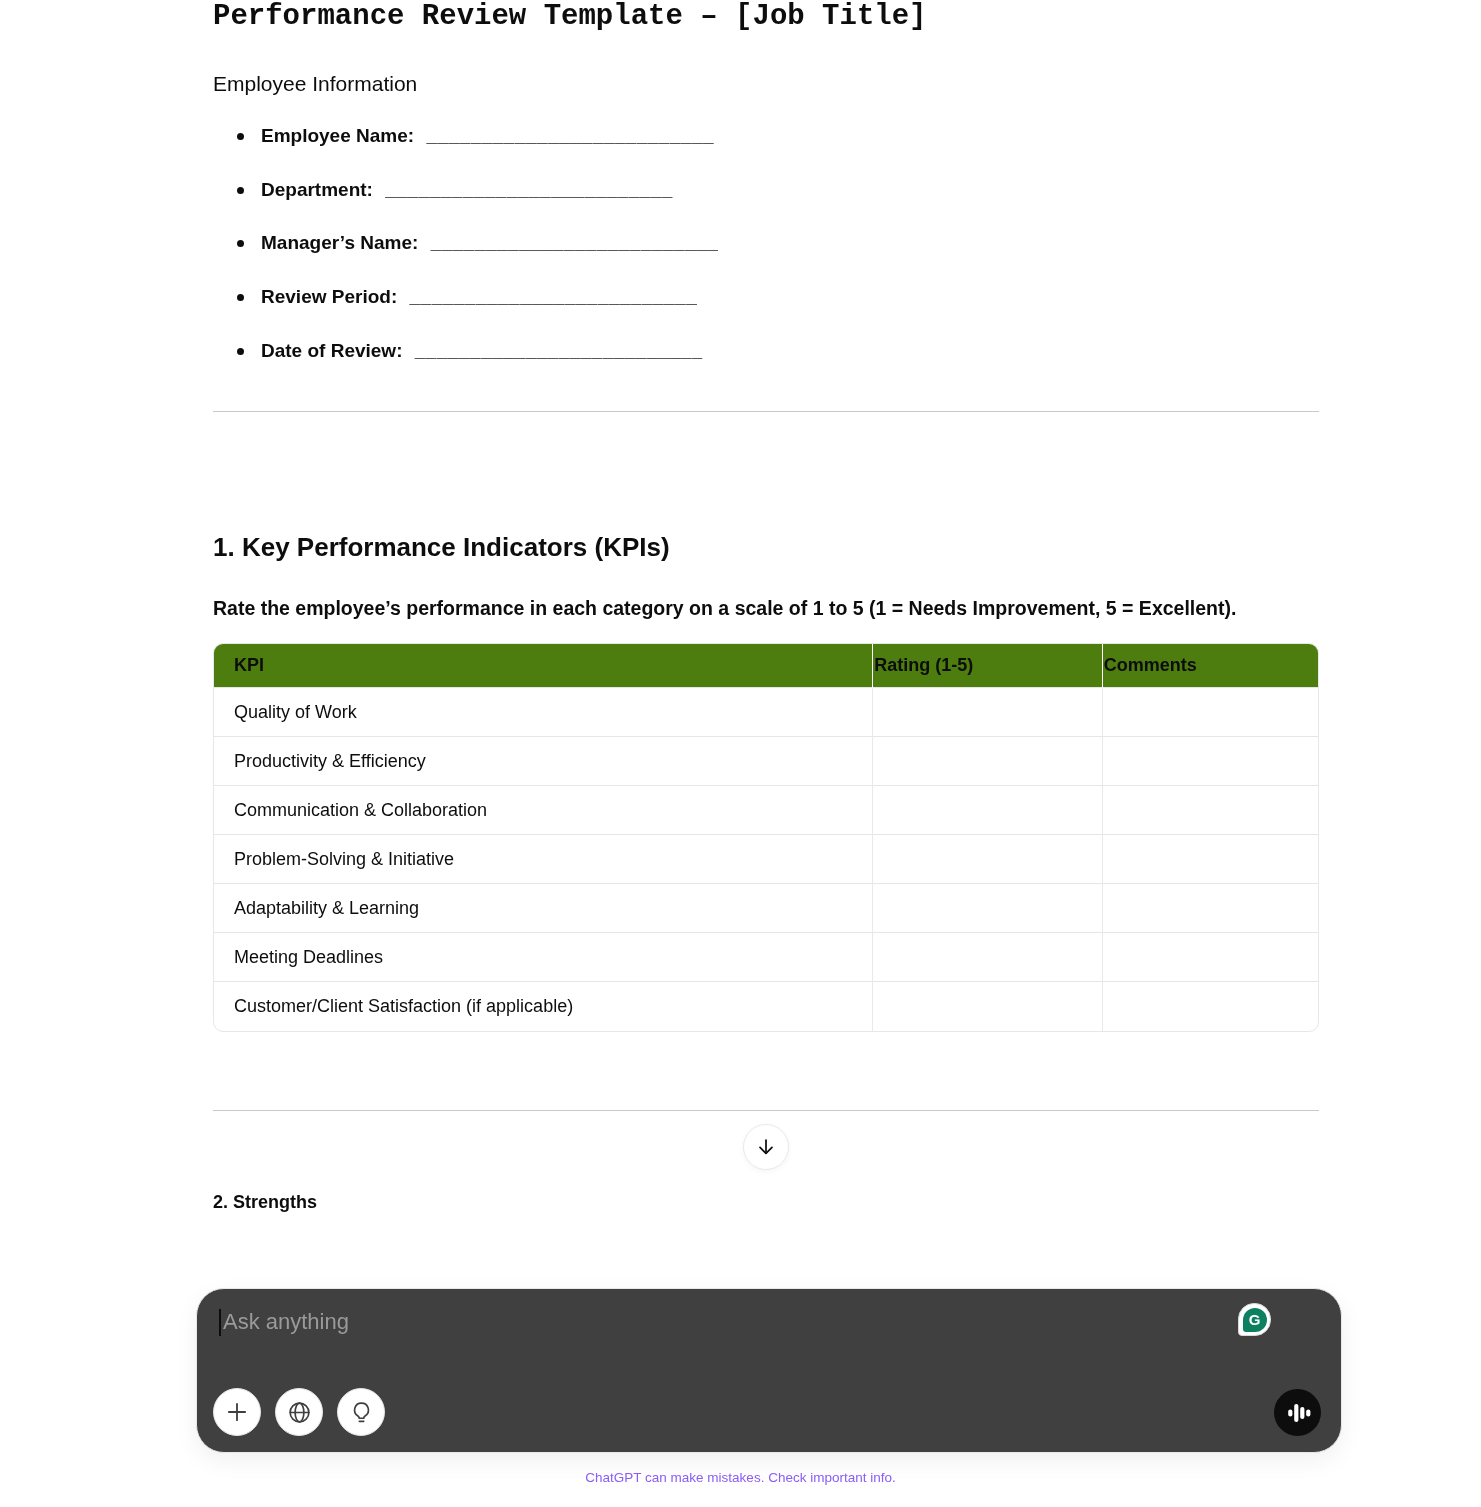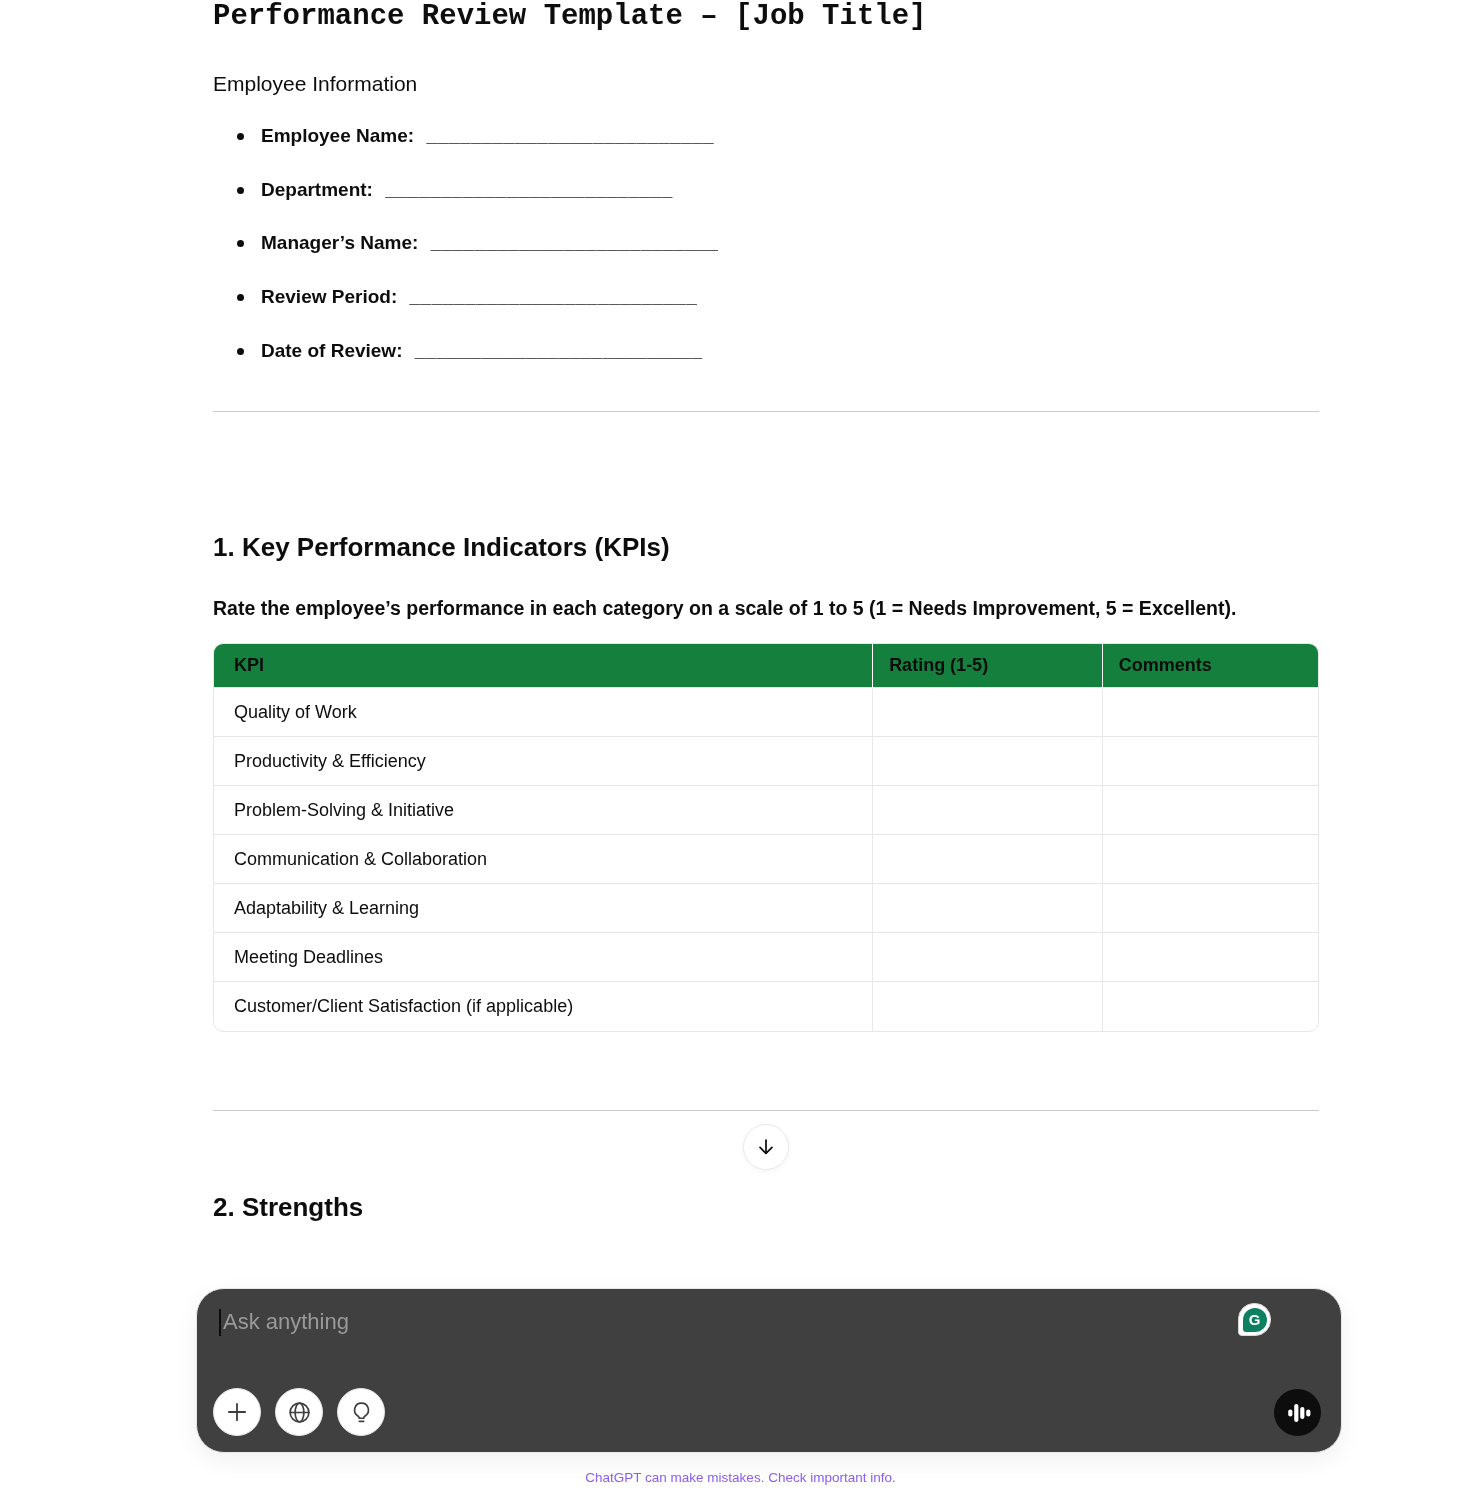--- a/index.html
+++ b/index.html
@@ -25,36 +25,36 @@
   hr.div-2 { margin-top:78px; }
 
   .section-heading { margin-top:120px; font-size:26px; font-weight:700; line-height:1.2; }
   .section-desc { margin-top:24px; width:1096px; font-size:19.5px; font-weight:700;
                   line-height:2.2; }
 
   
   .table-wrap { margin-top:13px; width:1106px; border:1px solid #e7e7e7;
                 border-radius:10px; overflow:hidden; }
   table.kpi-table { width:100%; border-collapse:collapse; }
-  table.kpi-table th { background:#15803d; text-align:left; font-size:18px; font-weight:700;
-                       padding:11px 16px; height:44px; }
+  table.kpi-table th { background:#4d7c0f; text-align:left; font-size:18px; font-weight:700;
+                       padding:11px 1px; height:44px; }
   table.kpi-table th + th { border-left:1.5px solid #ffffff; }
   table.kpi-table td { font-size:18px; font-weight:400; padding:13px 16px; height:49px;
                        border-top:1px solid #e6e6e6; }
   table.kpi-table td + td { border-left:1px solid #e9e9e9; }
   table.kpi-table td.kpi-name, table.kpi-table th.kpi-head { padding-left:20px; }
   col.c-kpi { width:660px; } col.c-rating { width:230px; } col.c-comments { width:216px; }
 
   
   .scroll-row { margin-top:13px; text-align:center; }
   .scroll-btn { display:inline-flex; align-items:center; justify-content:center;
                 width:46px; height:46px; border-radius:50%; background:#fff;
                 border:1px solid #e9e9e9; box-shadow:0 2px 6px rgba(0,0,0,0.04); cursor:pointer; }
 
-  .partial-heading { margin-top:22px; font-size:26px; font-weight:700; line-height:1.2; }
+  .partial-heading { margin-top:22px; font-size:18px; font-weight:700; line-height:1.2; }
 
   
   .composer { position:absolute; left:196px; top:1288px; width:1146px; height:165px;
               background:#404040; border:1px solid #e8e8e8; border-radius:28px;
               box-shadow:0 8px 24px rgba(0,0,0,0.06); z-index:10; }
   .composer-input { position:absolute; left:22px; top:17px; display:flex; align-items:center;
                     font-size:22px; color:#9a9a9a; cursor:text; width:950px; height:32px; }
   .text-cursor { display:inline-block; width:2px; height:27px; background:#0d0d0d; margin-right:2px; }
 
   .grammarly { position:absolute; right:70px; top:14px; width:33px; height:33px;
@@ -141,26 +141,26 @@
           <td class="kpi-name">Quality of Work</td>
           <td></td>
           <td></td>
         </tr>
         <tr>
           <td class="kpi-name">Productivity &amp; Efficiency</td>
           <td></td>
           <td></td>
         </tr>
         <tr>
+          <td class="kpi-name">Communication &amp; Collaboration</td>
+          <td></td>
+          <td></td>
+        </tr>
+        <tr>
           <td class="kpi-name">Problem-Solving &amp; Initiative</td>
-          <td></td>
-          <td></td>
-        </tr>
-        <tr>
-          <td class="kpi-name">Communication &amp; Collaboration</td>
           <td></td>
           <td></td>
         </tr>
         <tr>
           <td class="kpi-name">Adaptability &amp; Learning</td>
           <td></td>
           <td></td>
         </tr>
         <tr>
           <td class="kpi-name">Meeting Deadlines</td>

